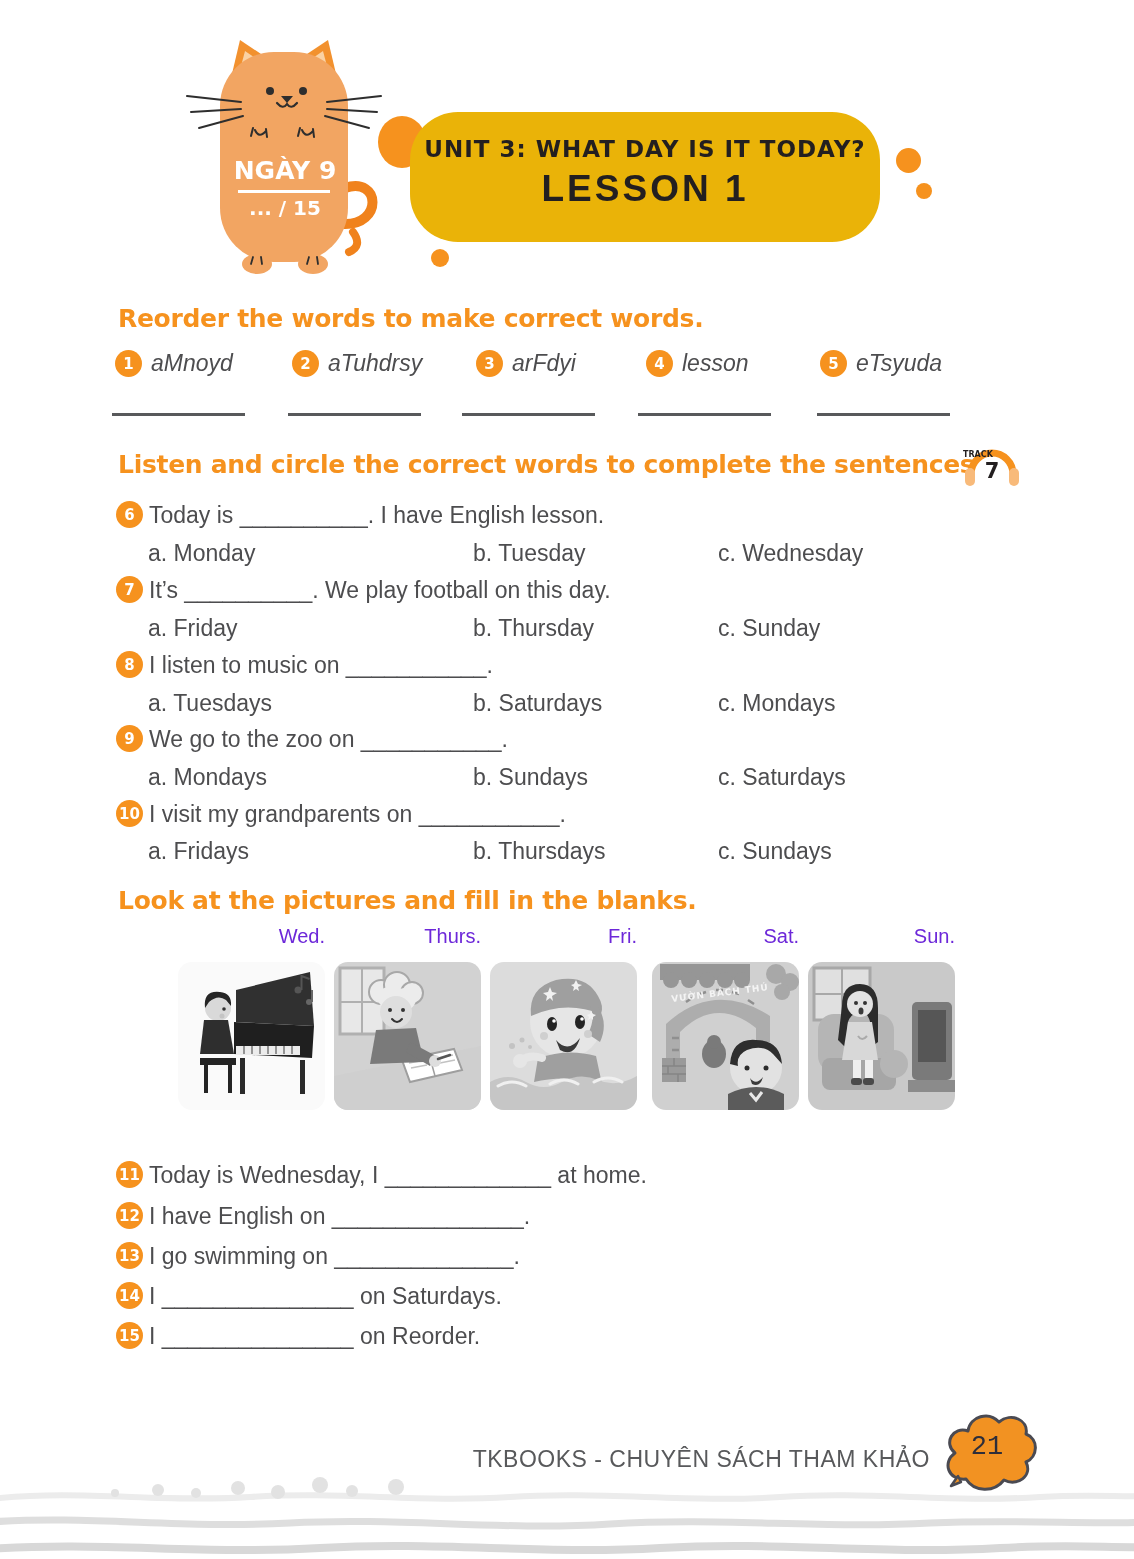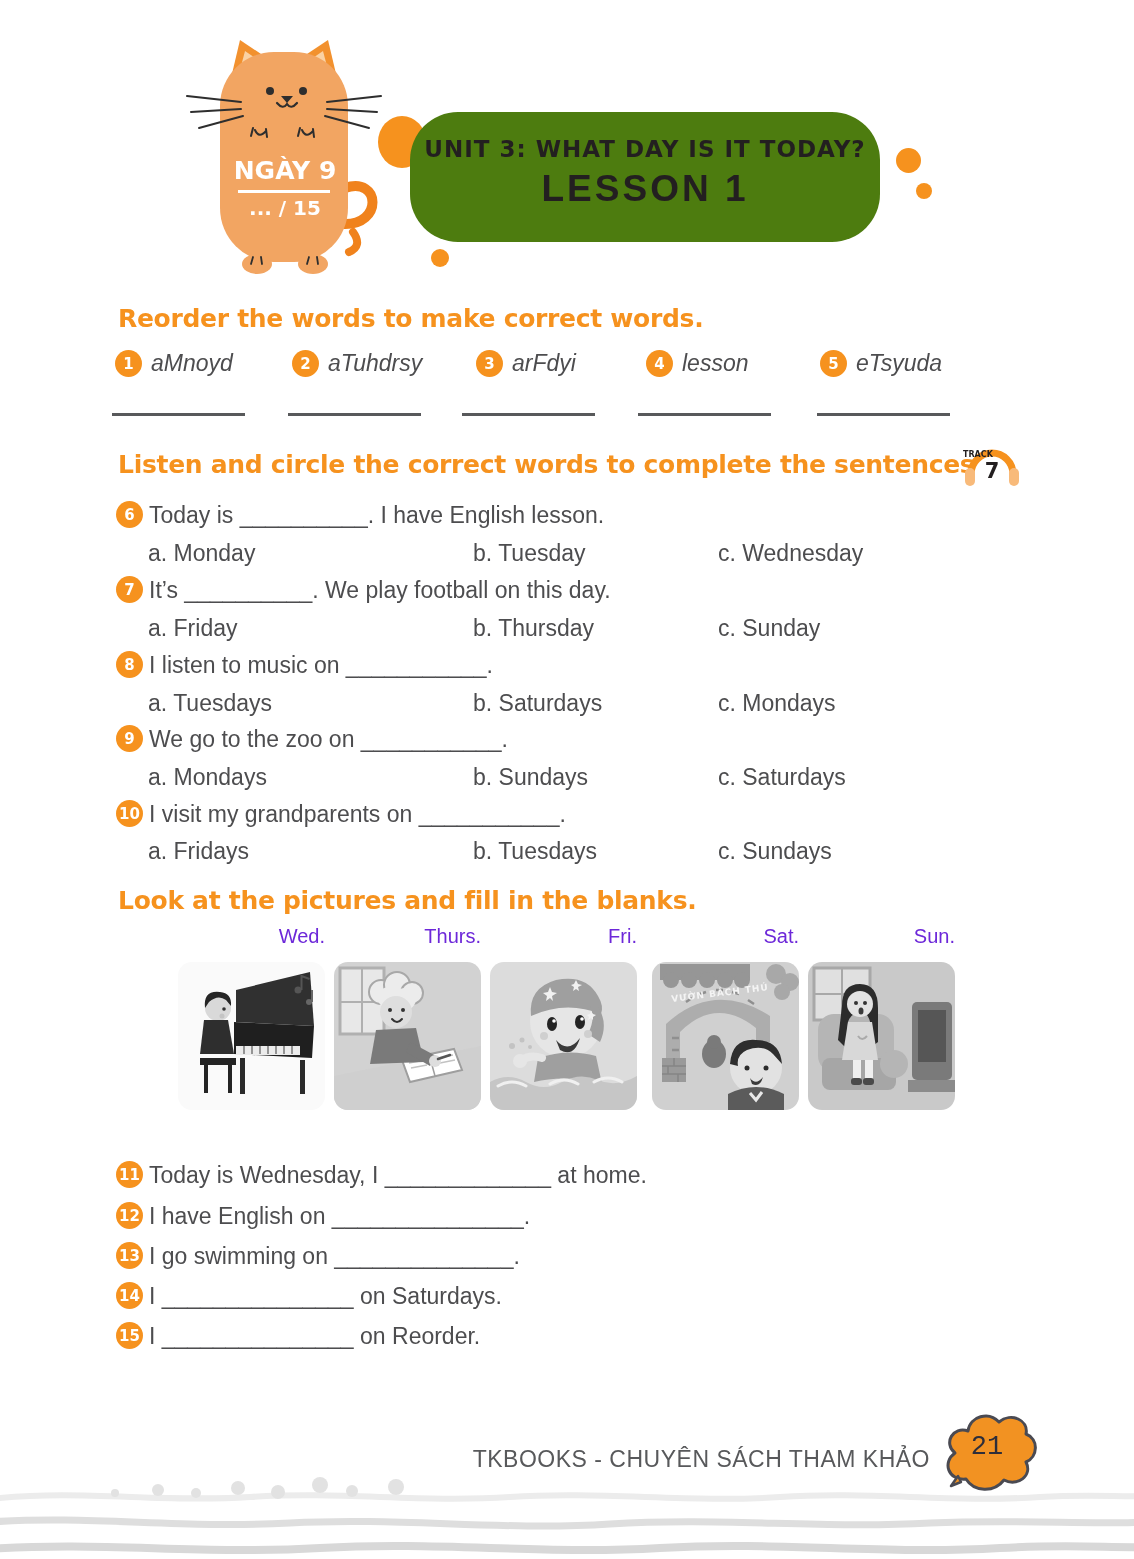--- a/index.html
+++ b/index.html
@@ -3,21 +3,21 @@
 <meta charset="utf-8">
 <style>
   html,body{margin:0;padding:0;}
   body{
     width:1134px;height:1559px;position:relative;background:#ffffff;
     font-family:"Liberation Sans", sans-serif;overflow:hidden;
   }
   .abs{position:absolute;}
   
   .banner{
-    left:410px;top:112px;width:470px;height:130px;background:#4d7c0f;
+    left:410px;top:112px;width:470px;height:130px;background:#eab308;
     border-radius:48px;text-align:center;
   }
   .banner-title{
     display:block;margin-top:24px;font-family:"DejaVu Sans",sans-serif;
     font-weight:bold;font-size:23px;letter-spacing:1px;color:#231F20;
   }
   .banner-sub{
     display:block;margin-top:6px;font-family:Liberation Sans, sans-serif;
     font-weight:bold;font-size:37px;letter-spacing:3px;color:#231F20;
   }
@@ -196,21 +196,21 @@
   <span class="body-text opt-b">b. Sundays</span>
   <span class="body-text opt-c">c. Saturdays</span>
 </div>
 
 <div class="abs qrow" style="top:799px;">
   <span class="badge">10</span>
   <span class="body-text qtext">I visit my grandparents on ___________.</span>
 </div>
 <div class="abs qrow" style="top:836px;">
   <span class="body-text opt-a">a. Fridays</span>
-  <span class="body-text opt-b">b. Tuesdays</span>
+  <span class="body-text opt-b">b. Thursdays</span>
   <span class="body-text opt-c">c. Sundays</span>
 </div>
 
 <div class="abs ex-heading" style="left:118px;top:886px;">Look at the pictures and fill in the blanks.</div>
 
 <div class="abs day-label" style="left:178px;top:925px;width:147px;">Wed.</div>
 <div class="abs day-label" style="left:334px;top:925px;width:147px;">Thurs.</div>
 <div class="abs day-label" style="left:490px;top:925px;width:147px;">Fri.</div>
 <div class="abs day-label" style="left:652px;top:925px;width:147px;">Sat.</div>
 <div class="abs day-label" style="left:808px;top:925px;width:147px;">Sun.</div>

